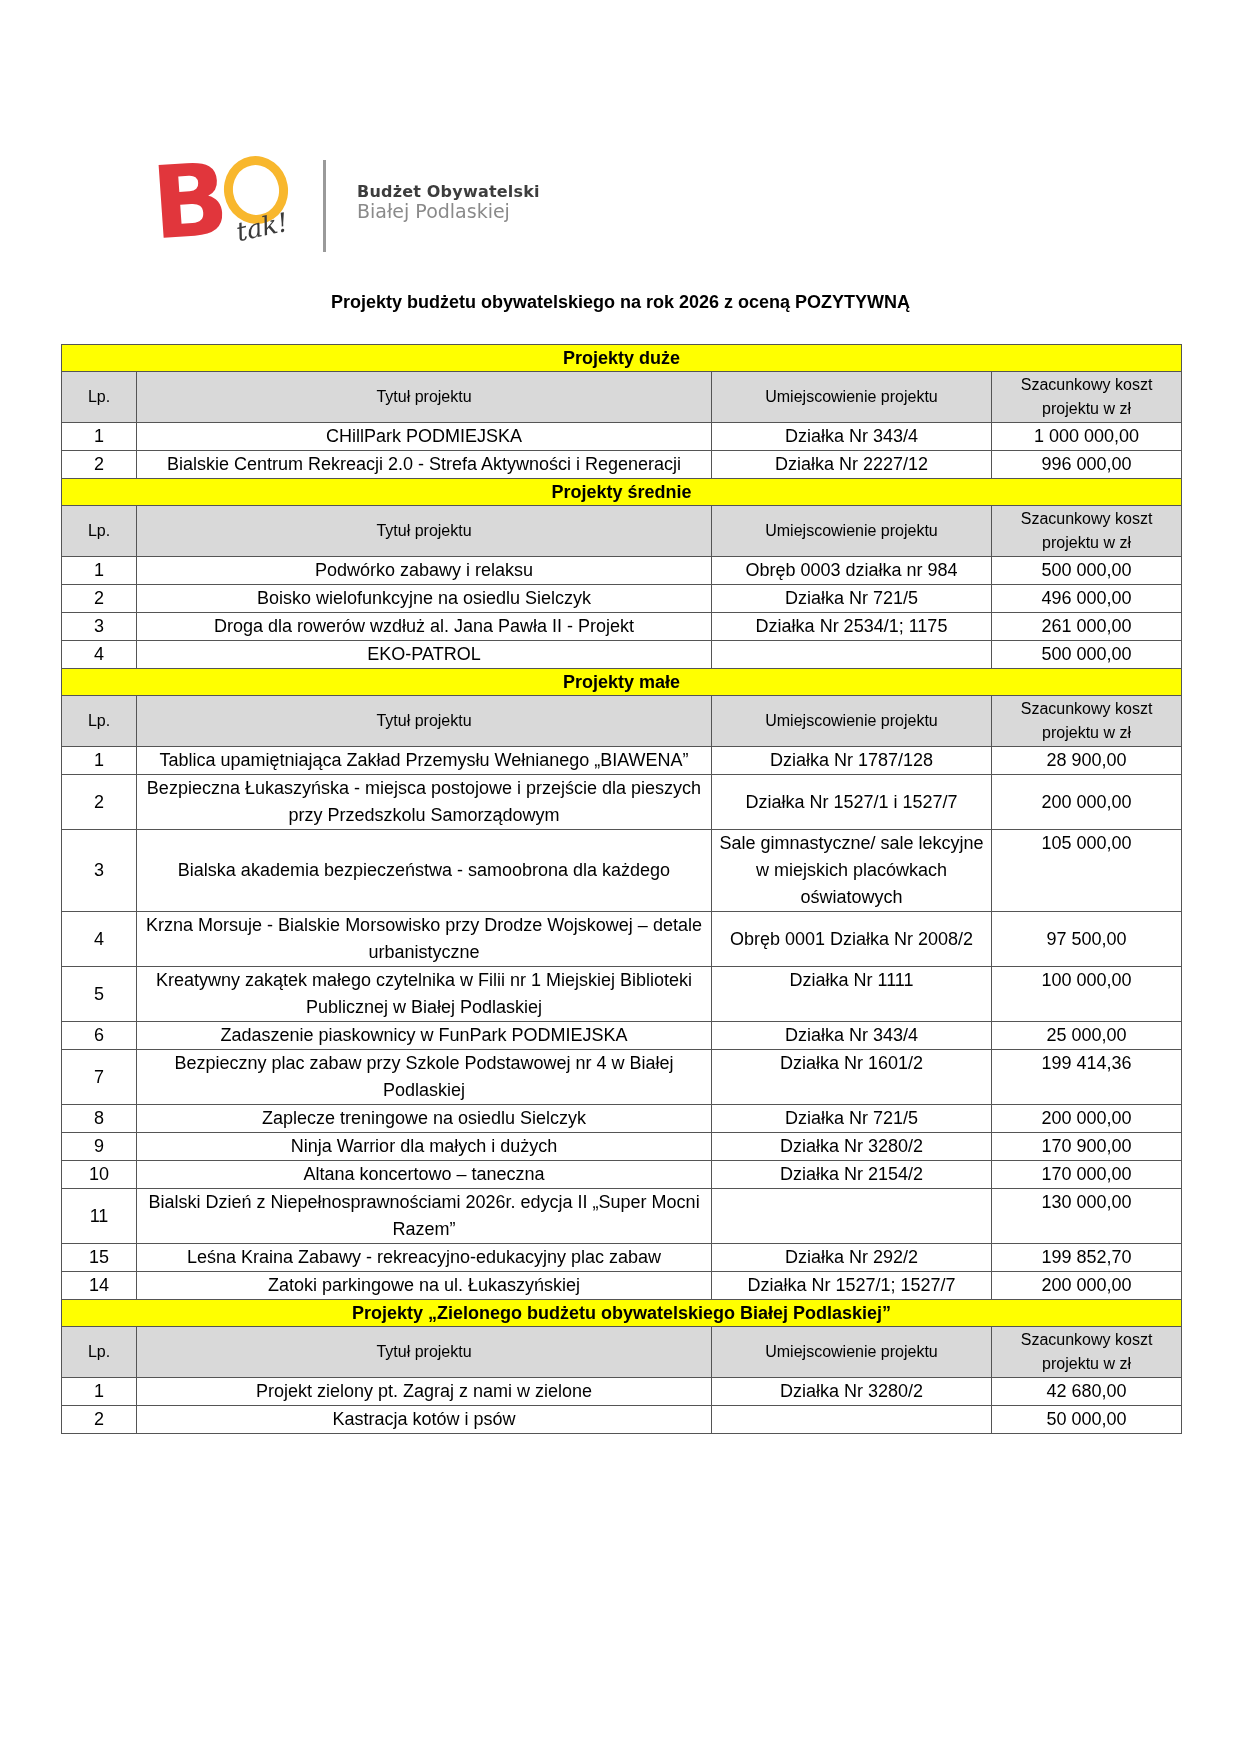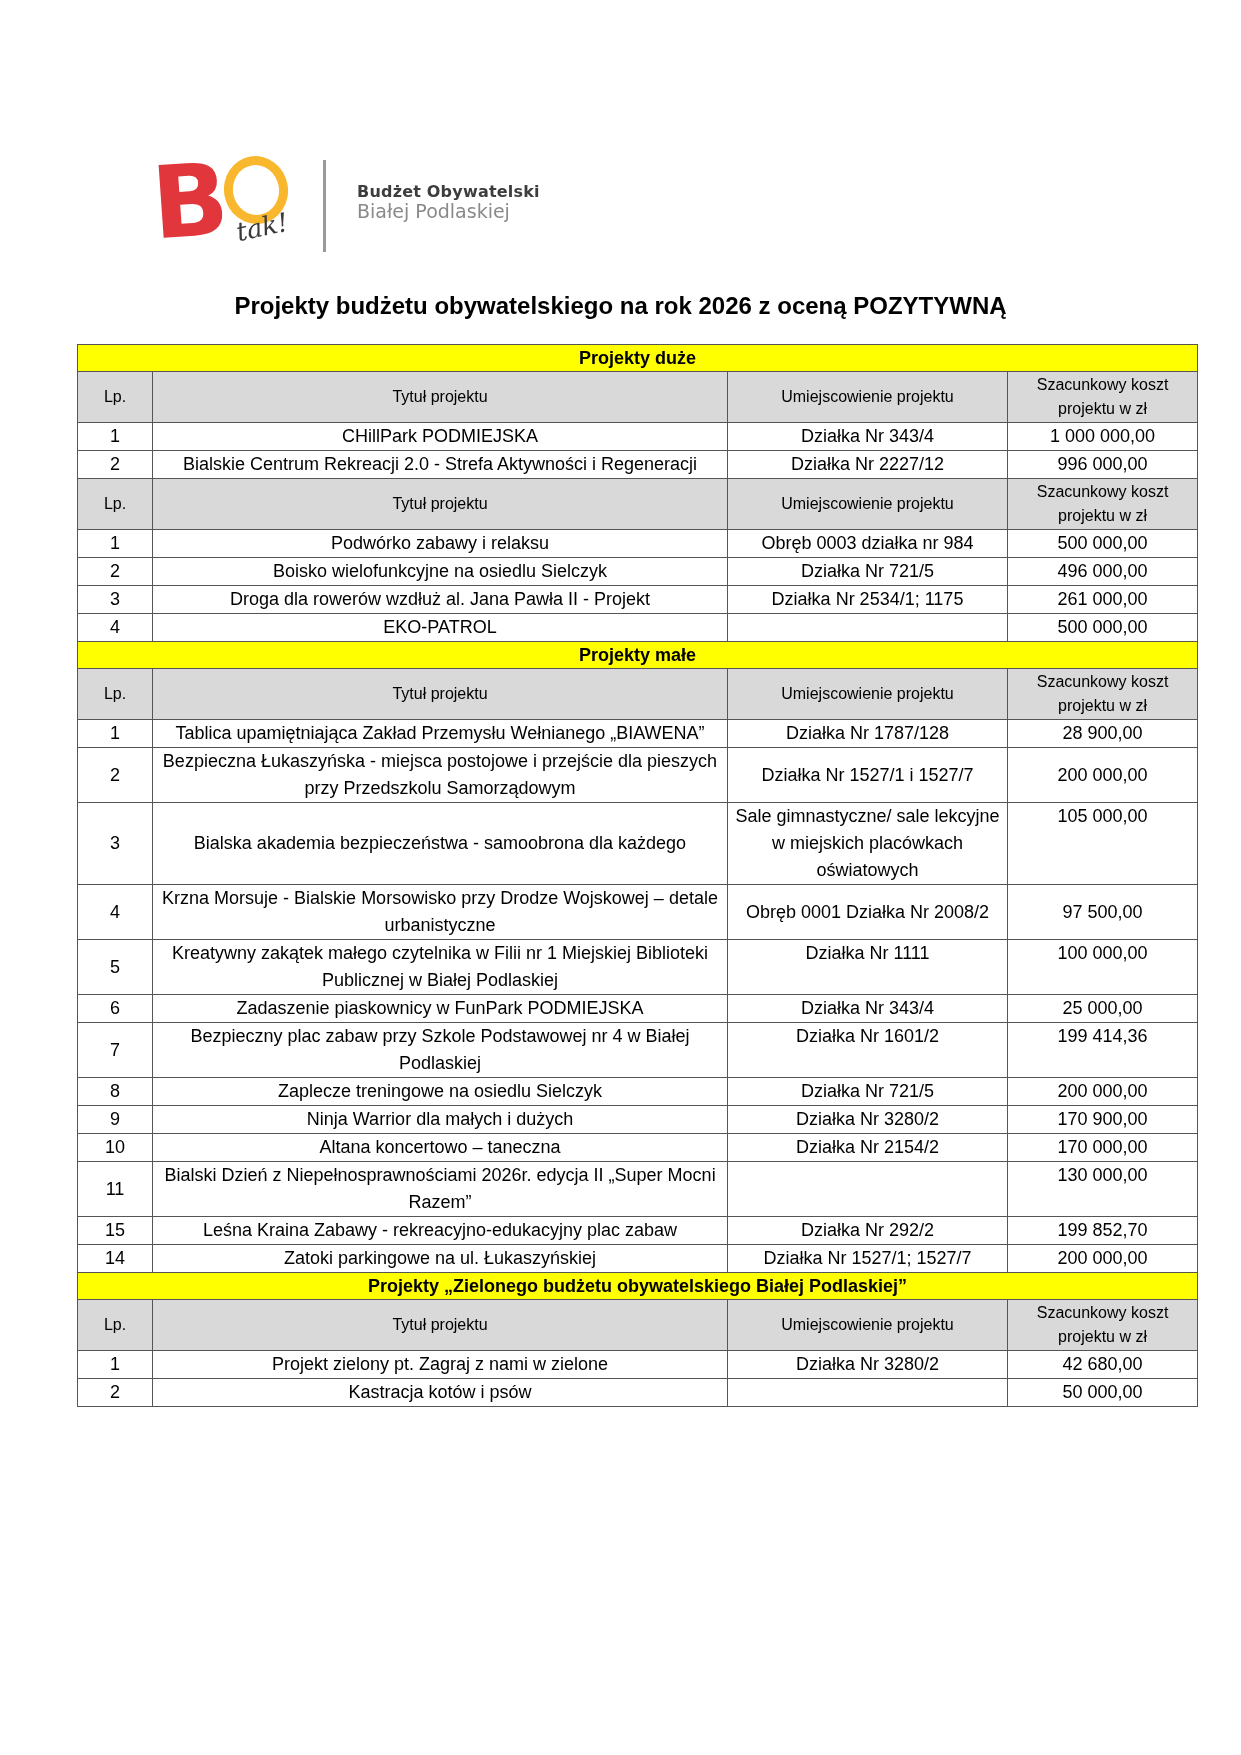--- a/index.html
+++ b/index.html
@@ -4,22 +4,22 @@
   <style>
     html, body { margin: 0; padding: 0; background: #ffffff; }
     body { width: 1241px; height: 1755px; position: relative; font-family: "Liberation Sans", "DejaVu Sans", sans-serif; color: #000; }
     .logo { position: absolute; left: 152px; top: 152px; width: 480px; height: 112px; }
     .logo .b { position: absolute; left: 0; top: 0; font-family: "DejaVu Sans", sans-serif; font-weight: bold; font-size: 100px; line-height: 100px; color: #e1363c; transform: rotate(-4deg); letter-spacing: -4px; }
     .logo .o { position: absolute; left: 72px; top: 4px; width: 46px; height: 50px; border: 9px solid #f8b72d; border-radius: 50%; transform: rotate(-10deg); }
     .logo .tak { position: absolute; left: 84px; top: 60px; font-family: "DejaVu Serif", serif; font-style: italic; font-size: 26px; color: #3a3a3a; transform: rotate(-12deg); }
     .logo .divider { position: absolute; left: 171px; top: 8px; width: 3px; height: 92px; background: #9a9a9a; }
     .logo .t1 { position: absolute; left: 205px; top: 30px; font-family: "DejaVu Sans", sans-serif; font-weight: bold; font-size: 16px; color: #3d3d3d; letter-spacing: 0.2px; white-space: nowrap; }
     .logo .t2 { position: absolute; left: 205px; top: 48px; font-family: "DejaVu Sans", sans-serif; font-size: 19px; color: #8a8a8a; white-space: nowrap; }
-    .doc-title { position: absolute; left: 0; width: 1241px; top: 292px; text-align: center; font-weight: bold; font-size: 24px; }
-    table { position: absolute; left: 77px; top: 344px; width: 1120px; border-collapse: collapse; table-layout: fixed; font-size: 18px; }
+    .doc-title { position: absolute; left: 0; width: 1241px; top: 292px; text-align: center; font-weight: bold; font-size: 18px; }
+    table { position: absolute; left: 61px; top: 344px; width: 1120px; border-collapse: collapse; table-layout: fixed; font-size: 18px; }
     td { border: 1.5px solid #555; text-align: center; vertical-align: middle; padding: 0 4px; line-height: 27px; }
     td.top { vertical-align: top; }
     tr.section td { background: #ffff00; font-weight: bold; height: 26px; line-height: 26px; }
     tr.head td { background: #d9d9d9; font-size: 16px; line-height: 24px; height: 50px; }
     col.c1 { width: 75px; } col.c2 { width: 575px; } col.c3 { width: 280px; } col.c4 { width: 190px; }
     tr.r1 td { height: 27px; }
   </style>
 </head>
 <body>
 
@@ -59,20 +59,23 @@
         <td>CHillPark PODMIEJSKA</td>
         <td>Działka Nr 343/4</td>
         <td>1 000 000,00</td>
       </tr>
       <tr class="r1">
         <td>2</td>
         <td>Bialskie Centrum Rekreacji 2.0 - Strefa Aktywności i Regeneracji</td>
         <td>Działka Nr 2227/12</td>
         <td>996 000,00</td>
       </tr>
+      <tr class="section">
+        <td colspan="4">Projekty średnie</td>
+      </tr>
       <tr class="head">
         <td>Lp.</td>
         <td>Tytuł projektu</td>
         <td>Umiejscowienie projektu</td>
         <td>
           <div>Szacunkowy koszt</div>
           <div>projektu w zł</div>
         </td>
       </tr>
       <tr class="r1">

